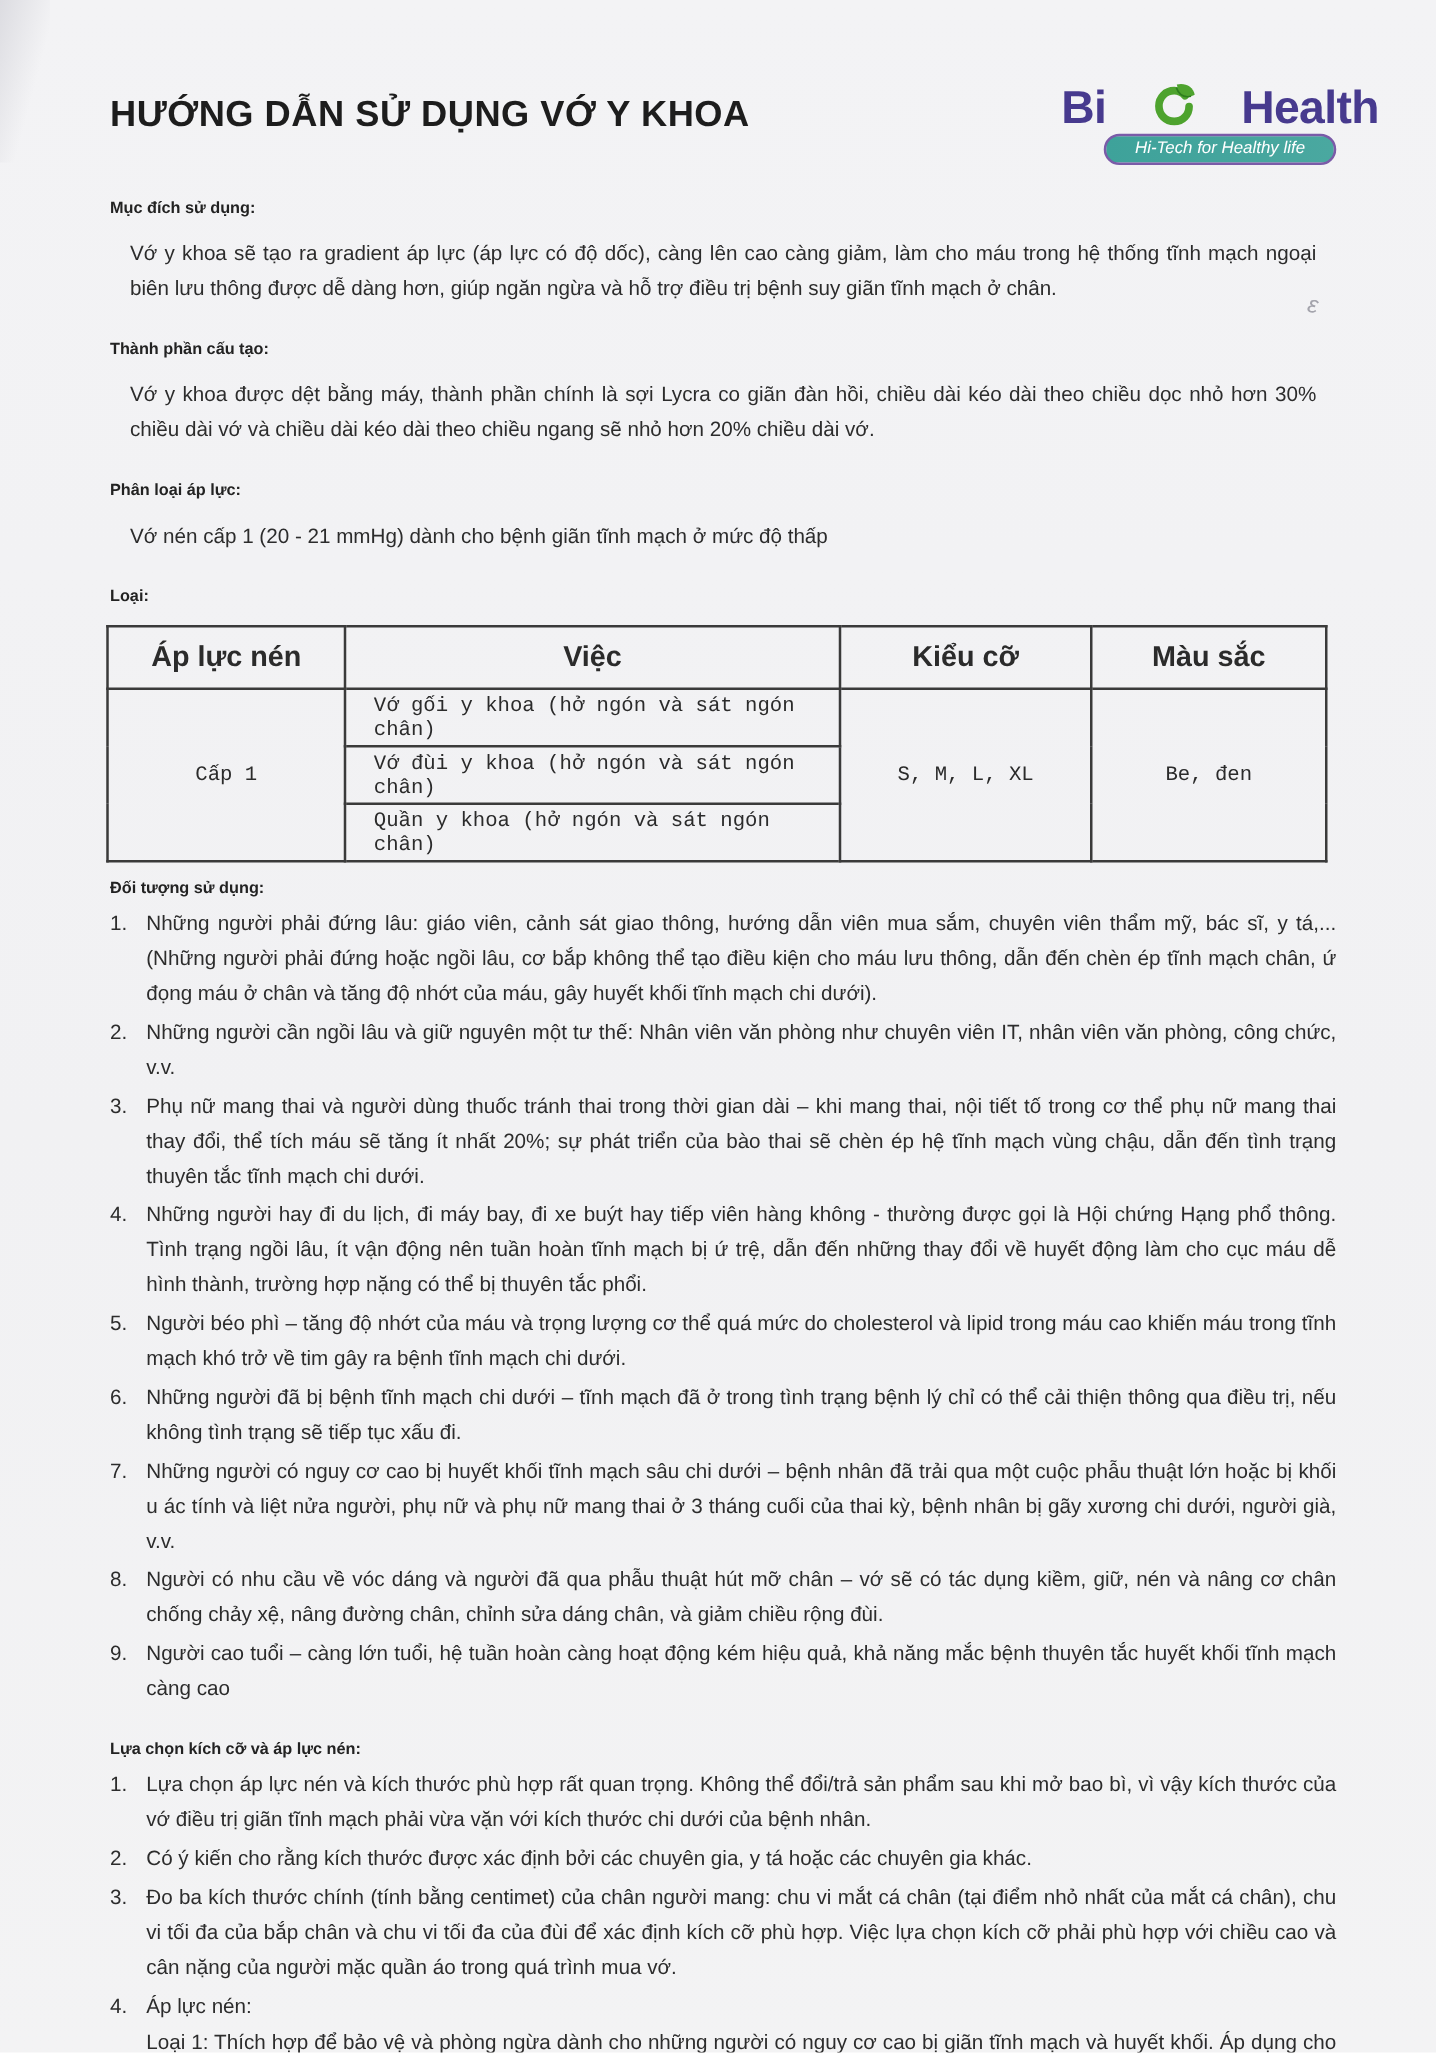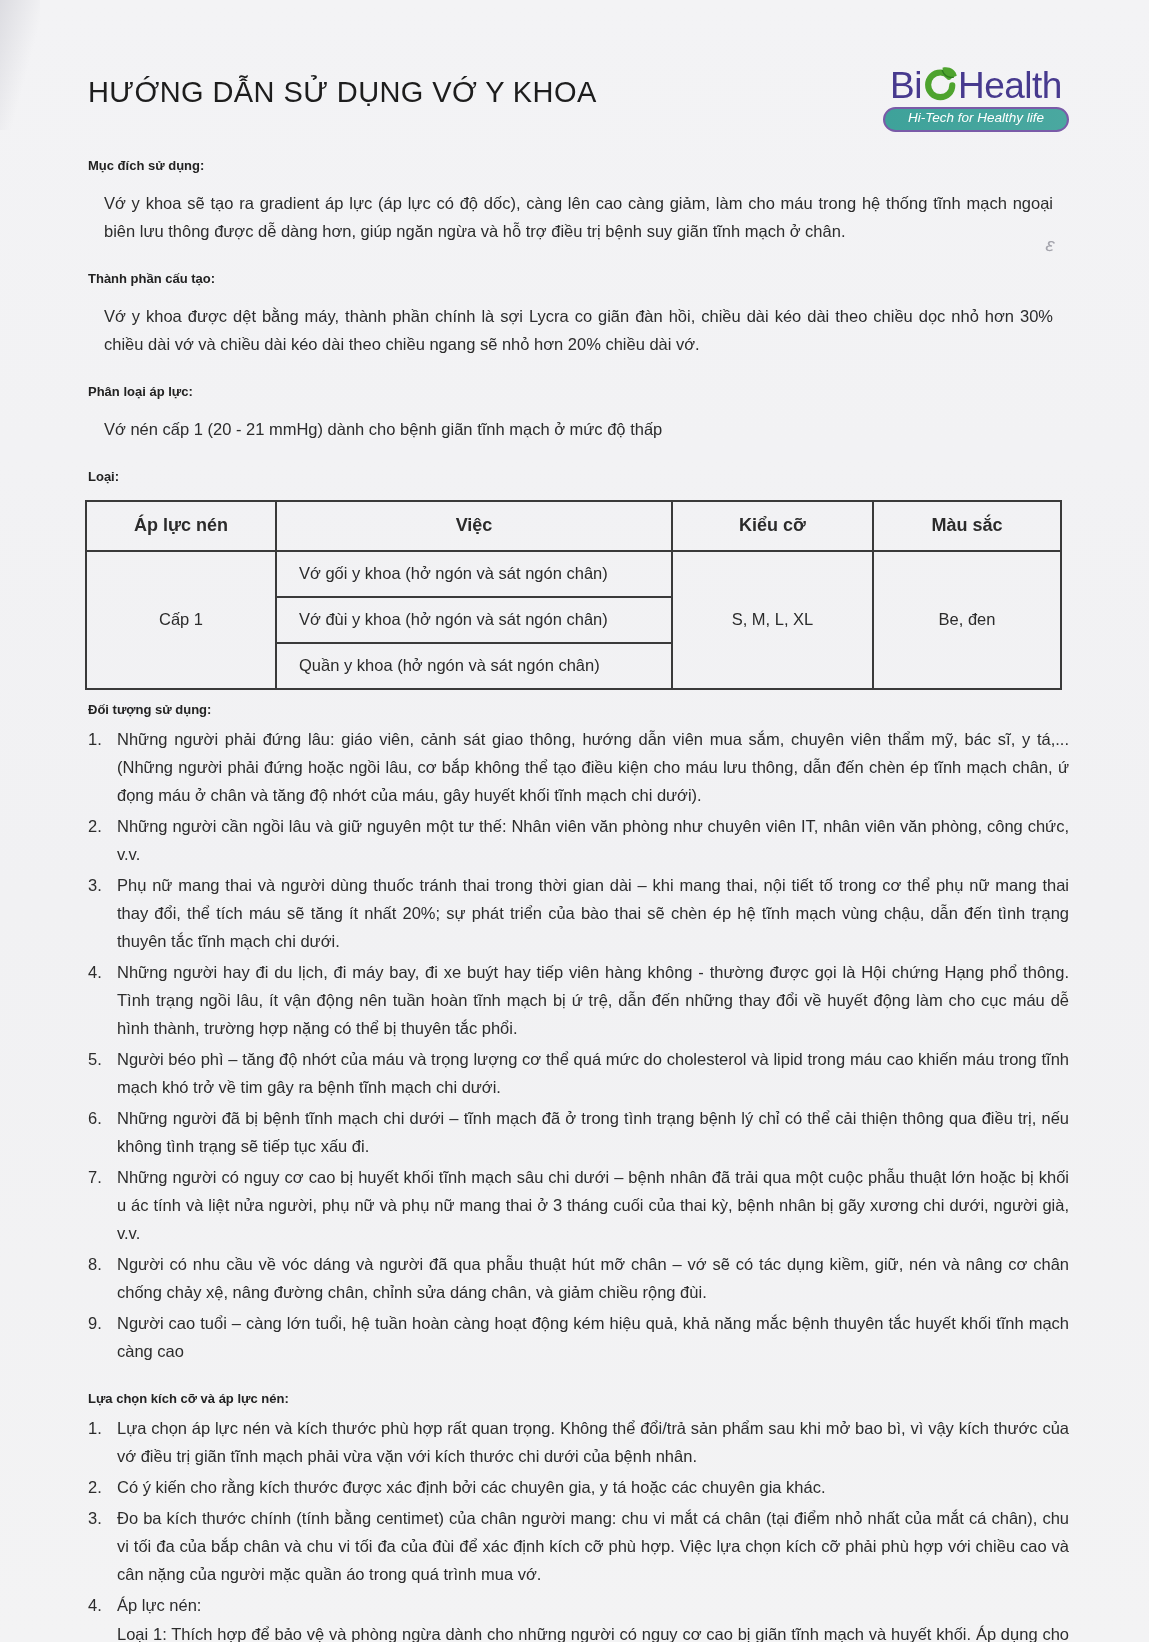--- a/index.html
+++ b/index.html
@@ -14,28 +14,29 @@
   .corner-shade {
     position: absolute; top: 0; left: 0; width: 40px; height: 130px;
     background: linear-gradient(105deg, #dcdce1, rgba(241,241,243,0) 62%);
     pointer-events: none;
   }
   .page { padding: 64px 80px 0 88px; }
 
   
   .doc-header { display: flex; justify-content: space-between; align-items: flex-start; }
   .doc-title {
-    font-size: 29px; font-weight: normal; color: #1d1d1d;
+    font-size: 29px; font-weight: bold; color: #1d1d1d;
     margin: 12px 0 0; letter-spacing: 0.4px;
   }
   .logo { margin-top: 0; width: 186px; flex: none; }
   .logo-row {
     display: flex; align-items: center; justify-content: center;
-    font-size: 37px; font-weight: normal; color: #473a8e; line-height: 1;
+    font-size: 37px; font-weight: bold; color: #473a8e; line-height: 1;
     letter-spacing: -0.5px;
+    gap: 36px;
   }
   .logo-o { display: inline-block; margin: 0 0px; position: relative; top: 2px; }
   .logo-tagline {
     margin-top: 1px;
     background: linear-gradient(90deg, #3ea29a, #4aa8a0);
     border: 2px solid #7a5ba8;
     border-radius: 13px;
     color: #ffffff; font-style: italic; font-size: 13.5px;
     text-align: center; padding: 2px 4px 4px; line-height: 1.1;
   }
@@ -44,22 +45,22 @@
   .sec-h { font-weight: bold; font-size: 13px; margin: 26px 0 6px; color: #222; }
   .para { font-size: 16.5px; line-height: 28px; text-align: justify; margin: 16px; }
 
   
   .spec-table {
     border-collapse: collapse; table-layout: fixed;
     width: 975px; margin: 16px 0 0 -3px;
     font-size: 16.5px; color: #2b2b2b;
   }
   .spec-table th, .spec-table td { border: 2px solid #3a3a3a; }
-  .spec-table th { height: 46px; font-size: 18px; font-weight: bold; text-align: center; }
-  .spec-table td { height: 42px; text-align: center; }
+  .spec-table th { height: 46px; font-size: 23px; font-weight: bold; text-align: center; }
+  .spec-table td { height: 42px; text-align: center; font-family: Liberation Mono, monospace; }
   .spec-table td.kieu { text-align: left; padding-left: 22px; }
   .col-ap { width: 190px; } .col-kieu { width: 396px; } .col-kich { width: 201px; } .col-mau { width: 188px; }
 
   
   .olist { margin-top: 8px; }
   .oitem { display: flex; font-size: 16.5px; line-height: 28px; margin-top: 3px; }
   .oitem .num { width: 29px; flex: none; }
   .oitem .txt { flex: 1; text-align: justify; }
   .subnote {
     margin: 1px 0 0 29px; font-size: 16.5px; line-height: 28px; text-align: justify;

